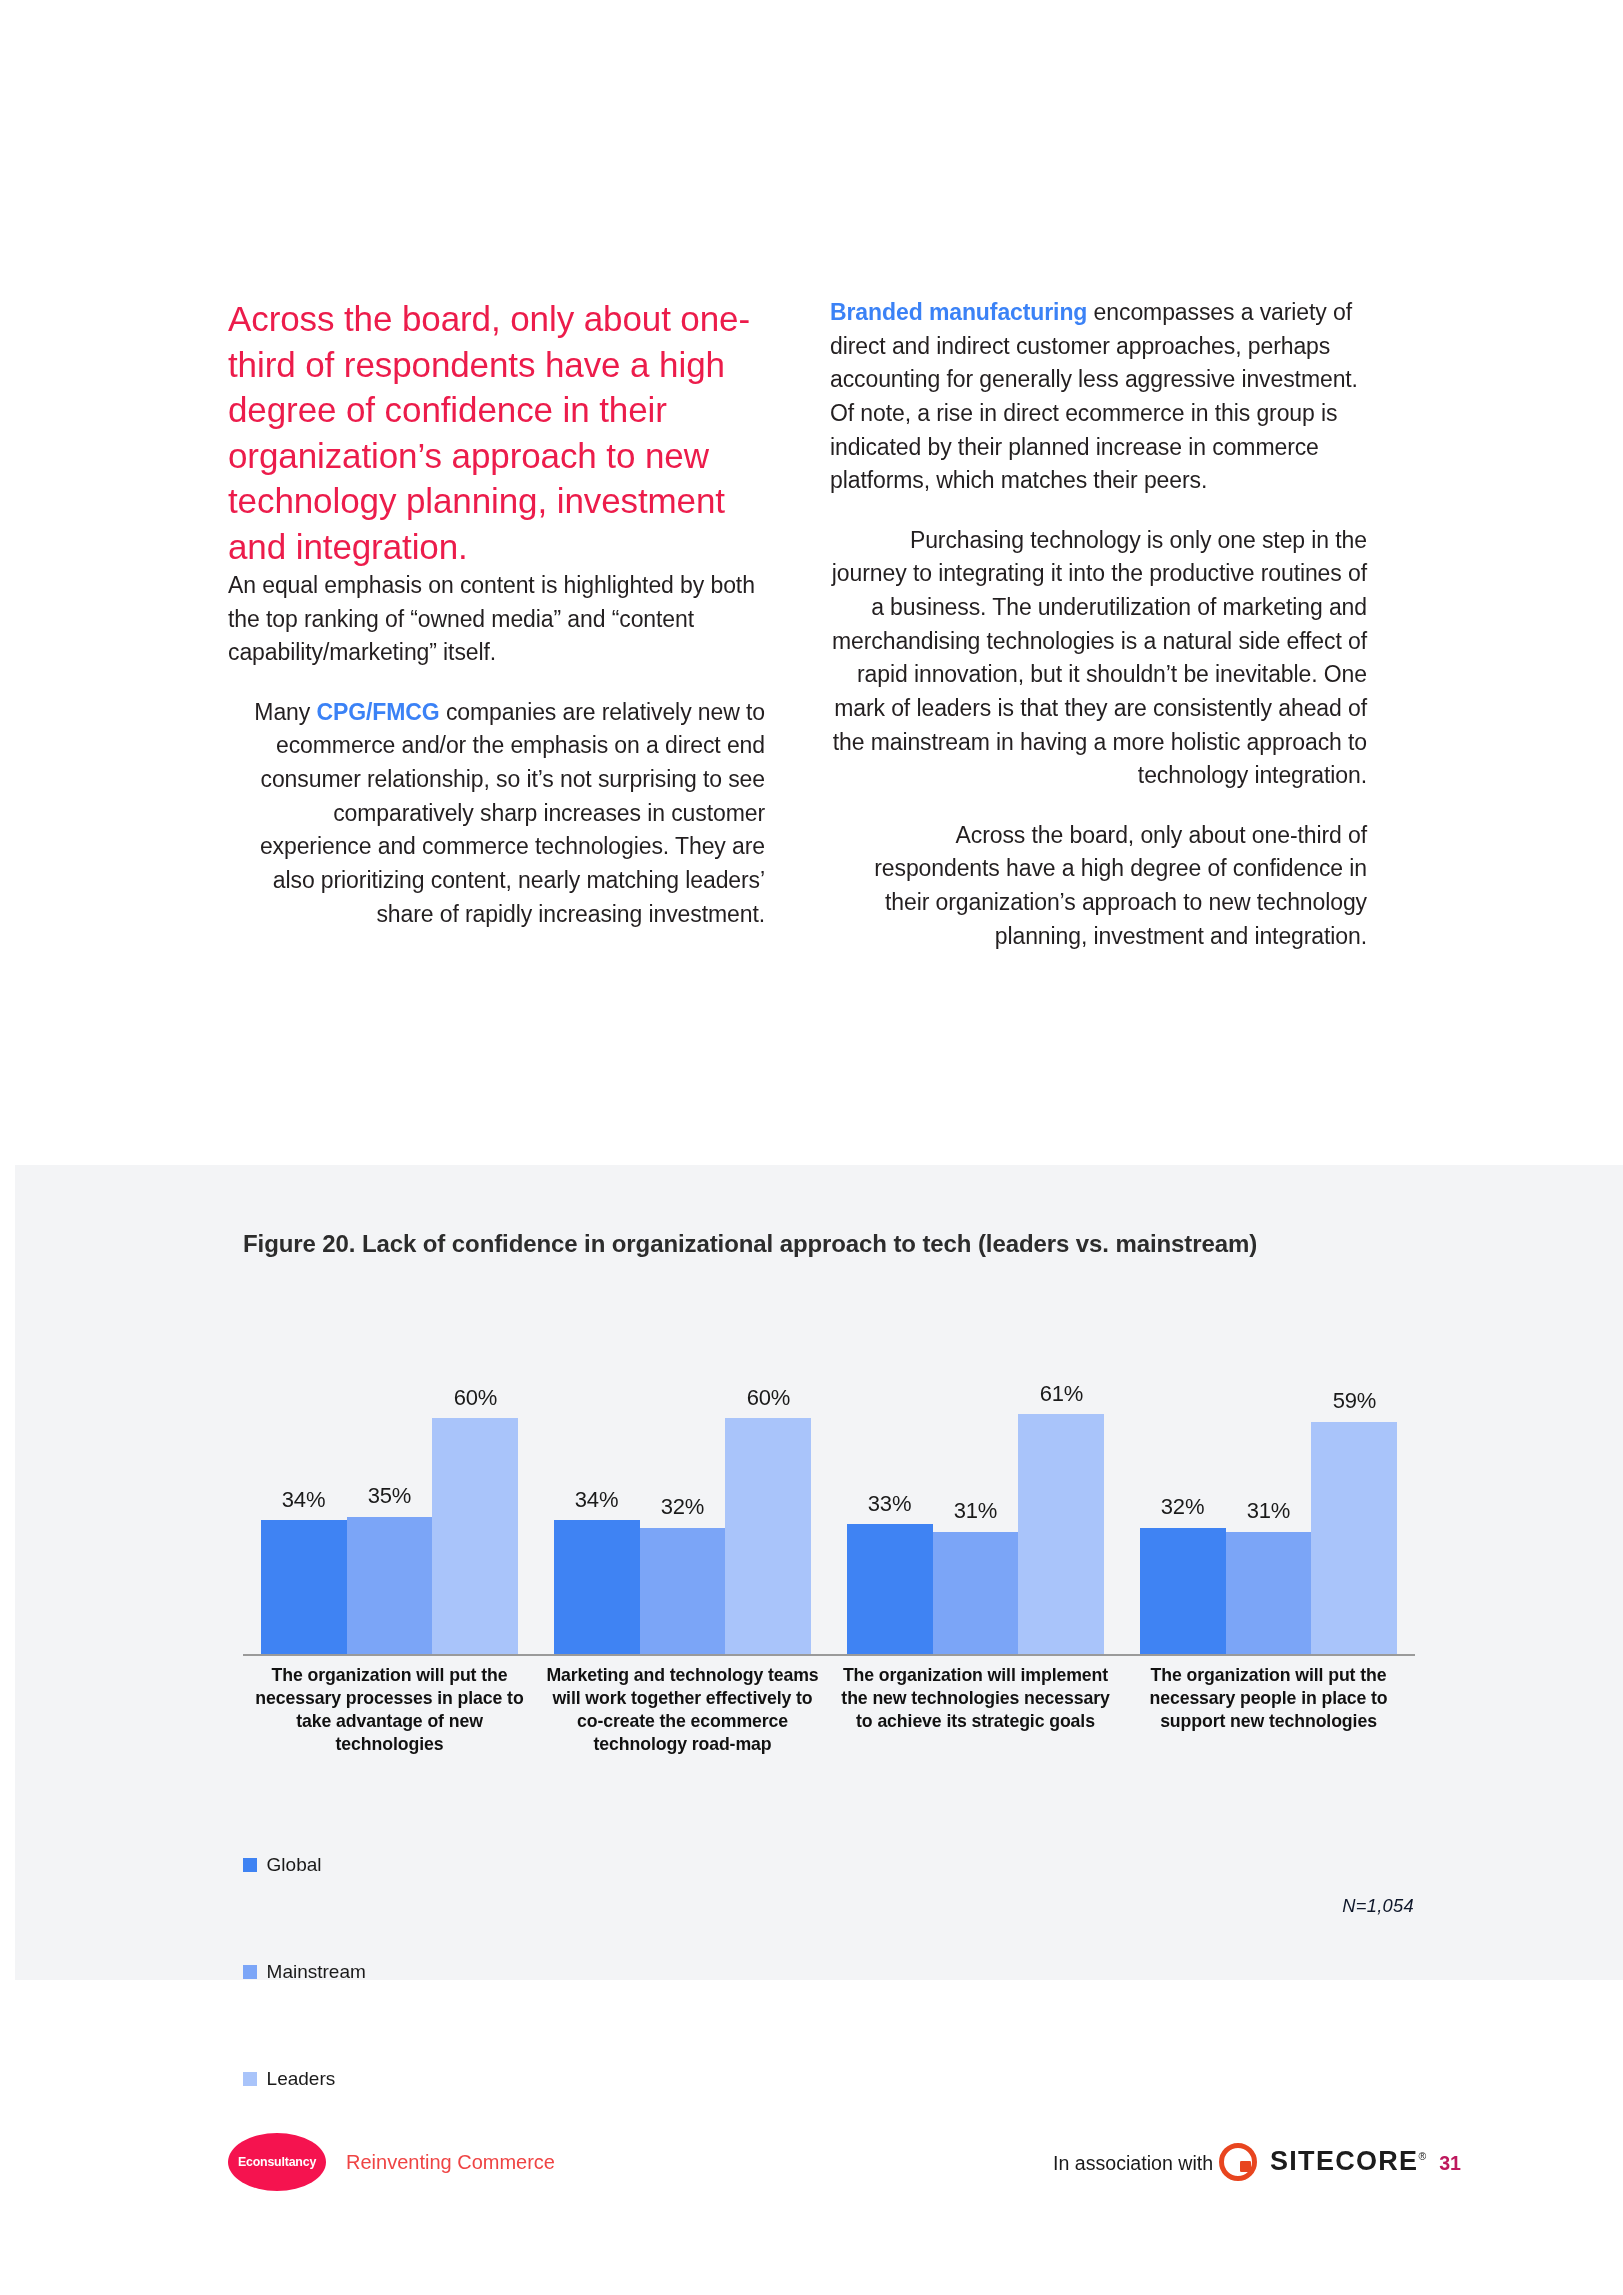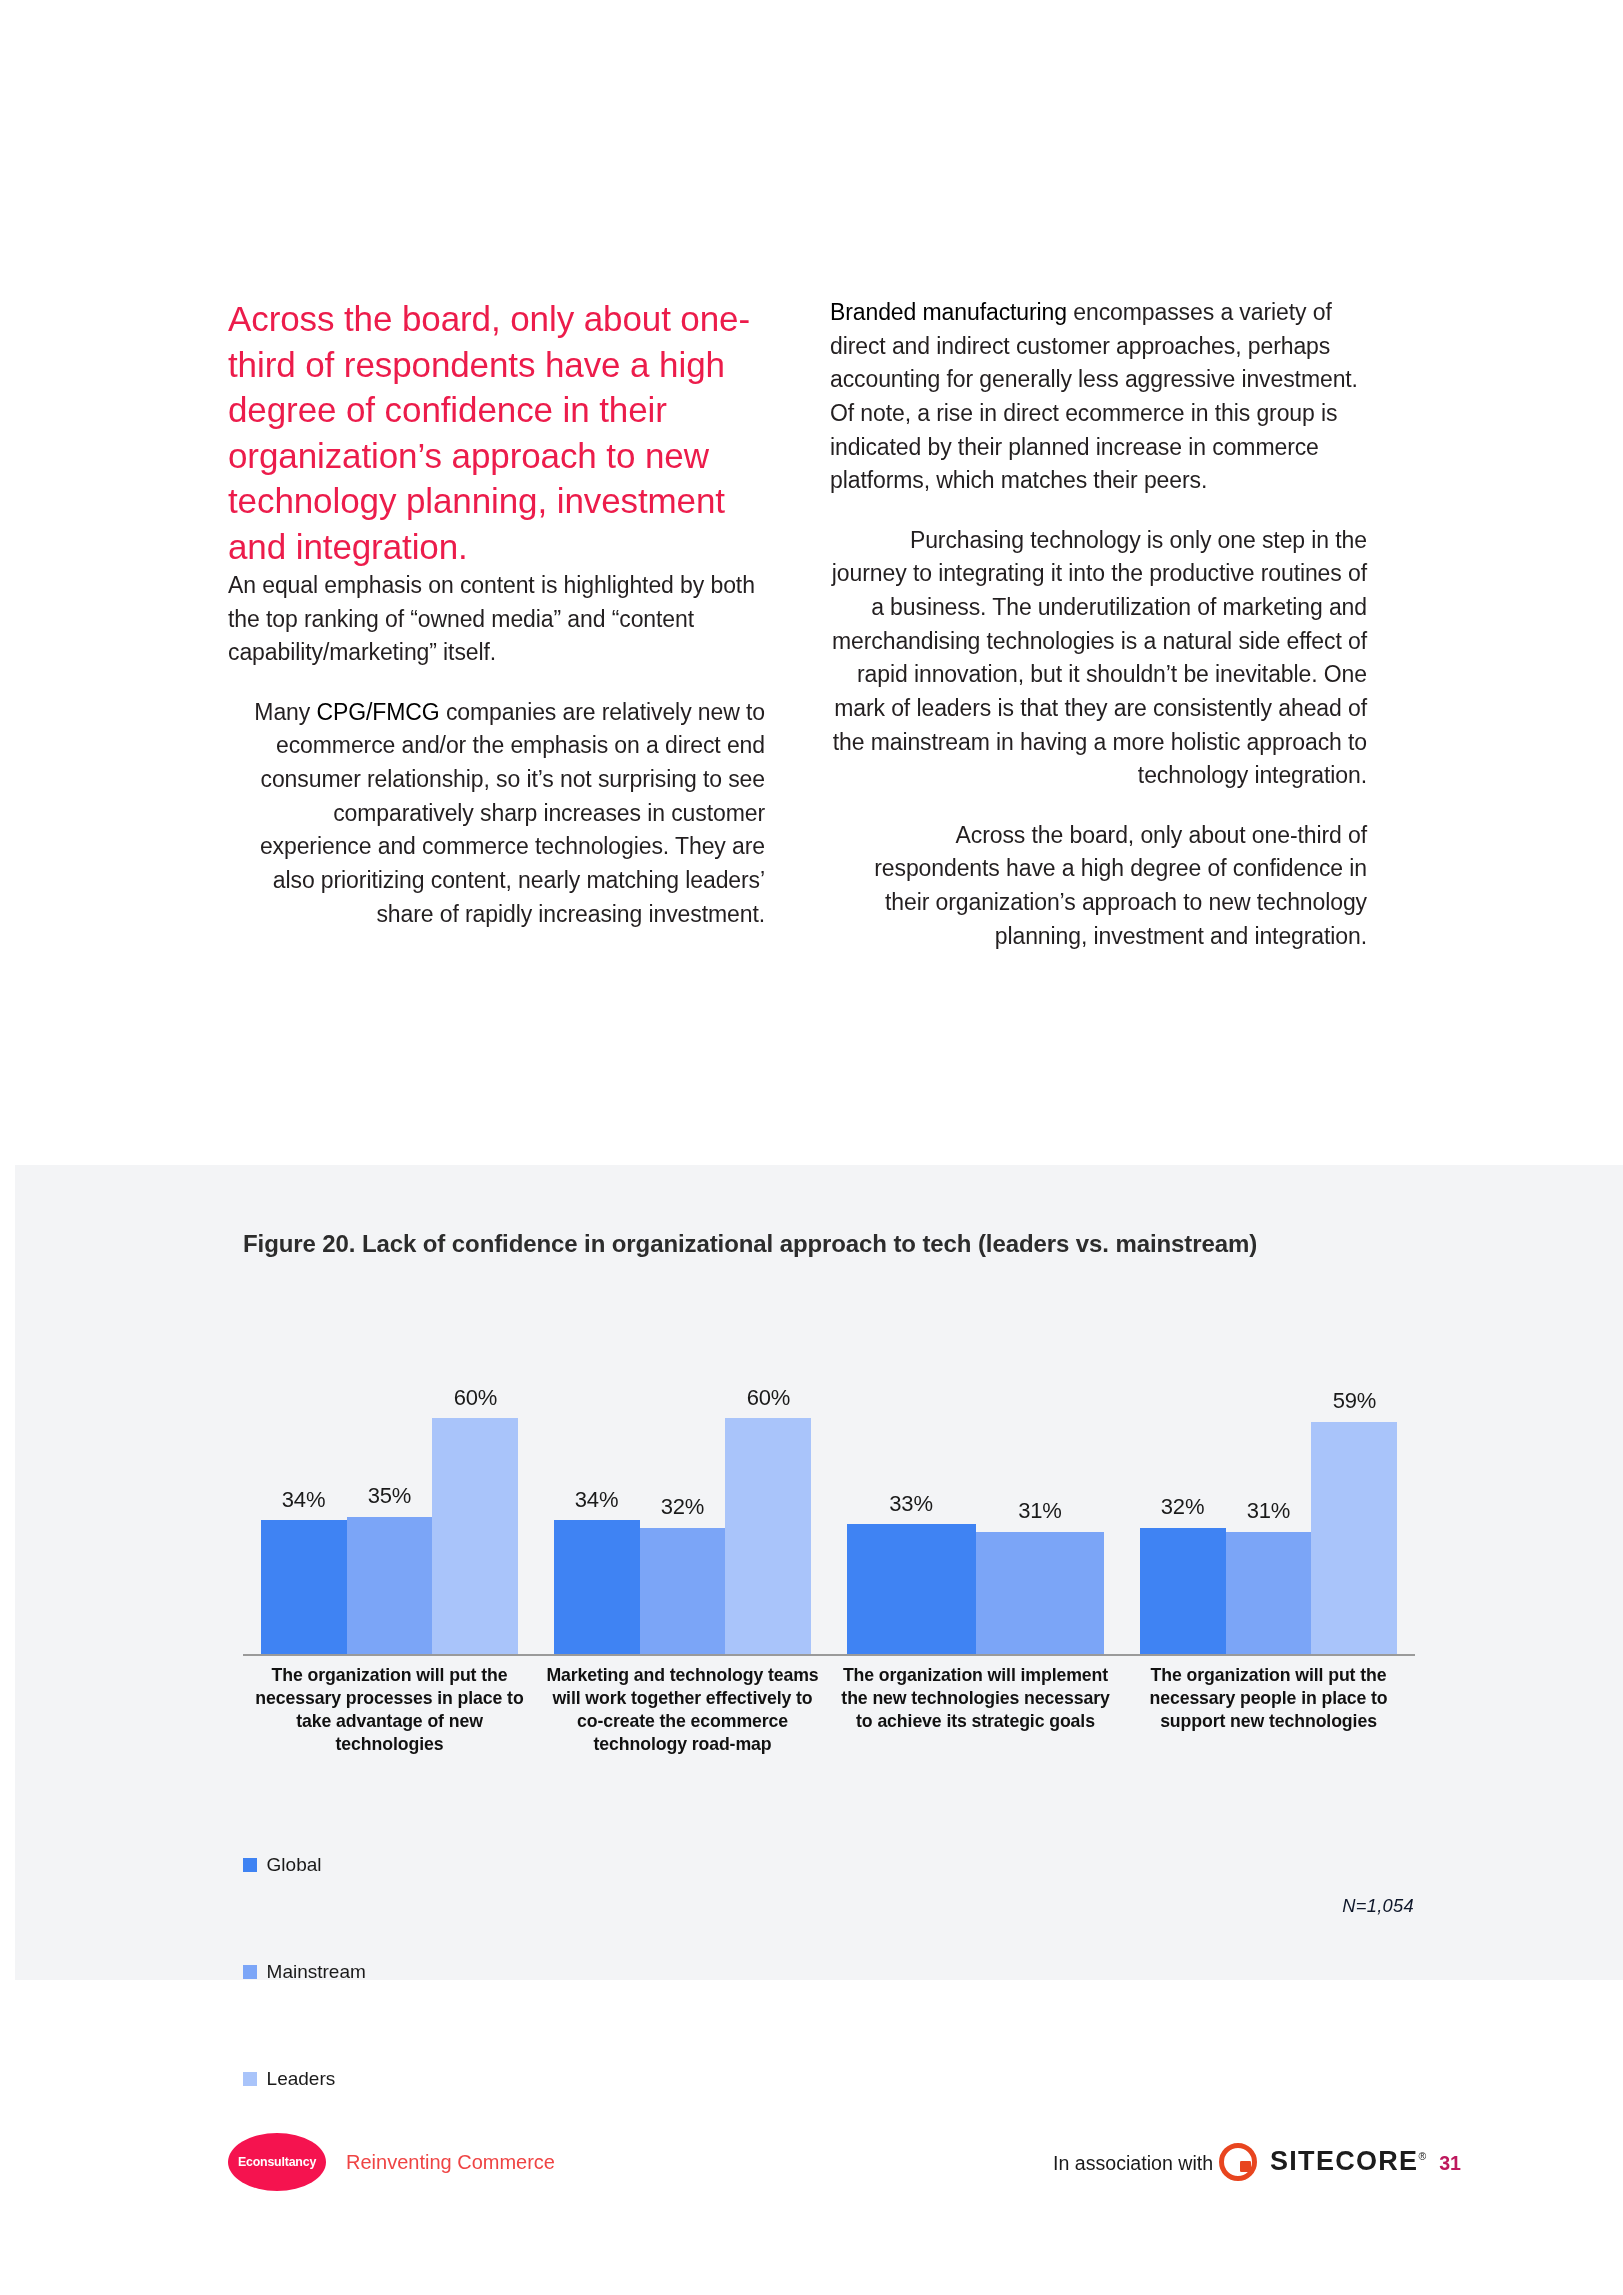--- a/index.html
+++ b/index.html
@@ -39,21 +39,21 @@
   }
 
   .body-p {
     color: #231f20;
     font-size: 23px;
     line-height: 1.465;
     font-weight: 300;
     letter-spacing: -0.1px;
   }
   .body-p + .body-p { margin-top: 25.5px; text-align: right; }
-  .body-p b { font-weight: 400; color: #000000; }
+  .body-p b { font-weight: 700; color: #3b82f6; }
 
   .col-left .body-p:first-child { margin-top: 131px; }
 
   
   .chart-panel {
     position: absolute;
     left: 15px;
     top: 1165px;
     width: 1623px;
     height: 815px;
@@ -345,20 +345,24 @@
           </div>
           <div class="group">
             <div class="bars">
               <div class="bar-wrap">
                 <div class="bar-label" style="bottom: 137px;">33%</div>
                 <div class="bar" style="height: 130px; background: rgb(63, 131, 243);"></div>
               </div>
               <div class="bar-wrap">
                 <div class="bar-label" style="bottom: 130px;">31%</div>
                 <div class="bar" style="height: 122px; background: rgb(123, 165, 247);"></div>
+              </div>
+              <div class="bar-wrap">
+                <div class="bar-label" style="bottom: 247px;">61%</div>
+                <div class="bar" style="height: 240px; background: rgb(169, 196, 250);"></div>
               </div>
             </div>
           </div>
           <div class="group">
             <div class="bars">
               <div class="bar-wrap">
                 <div class="bar-label" style="bottom: 134px;">32%</div>
                 <div class="bar" style="height: 126px; background: rgb(63, 131, 243);"></div>
               </div>
               <div class="bar-wrap">

